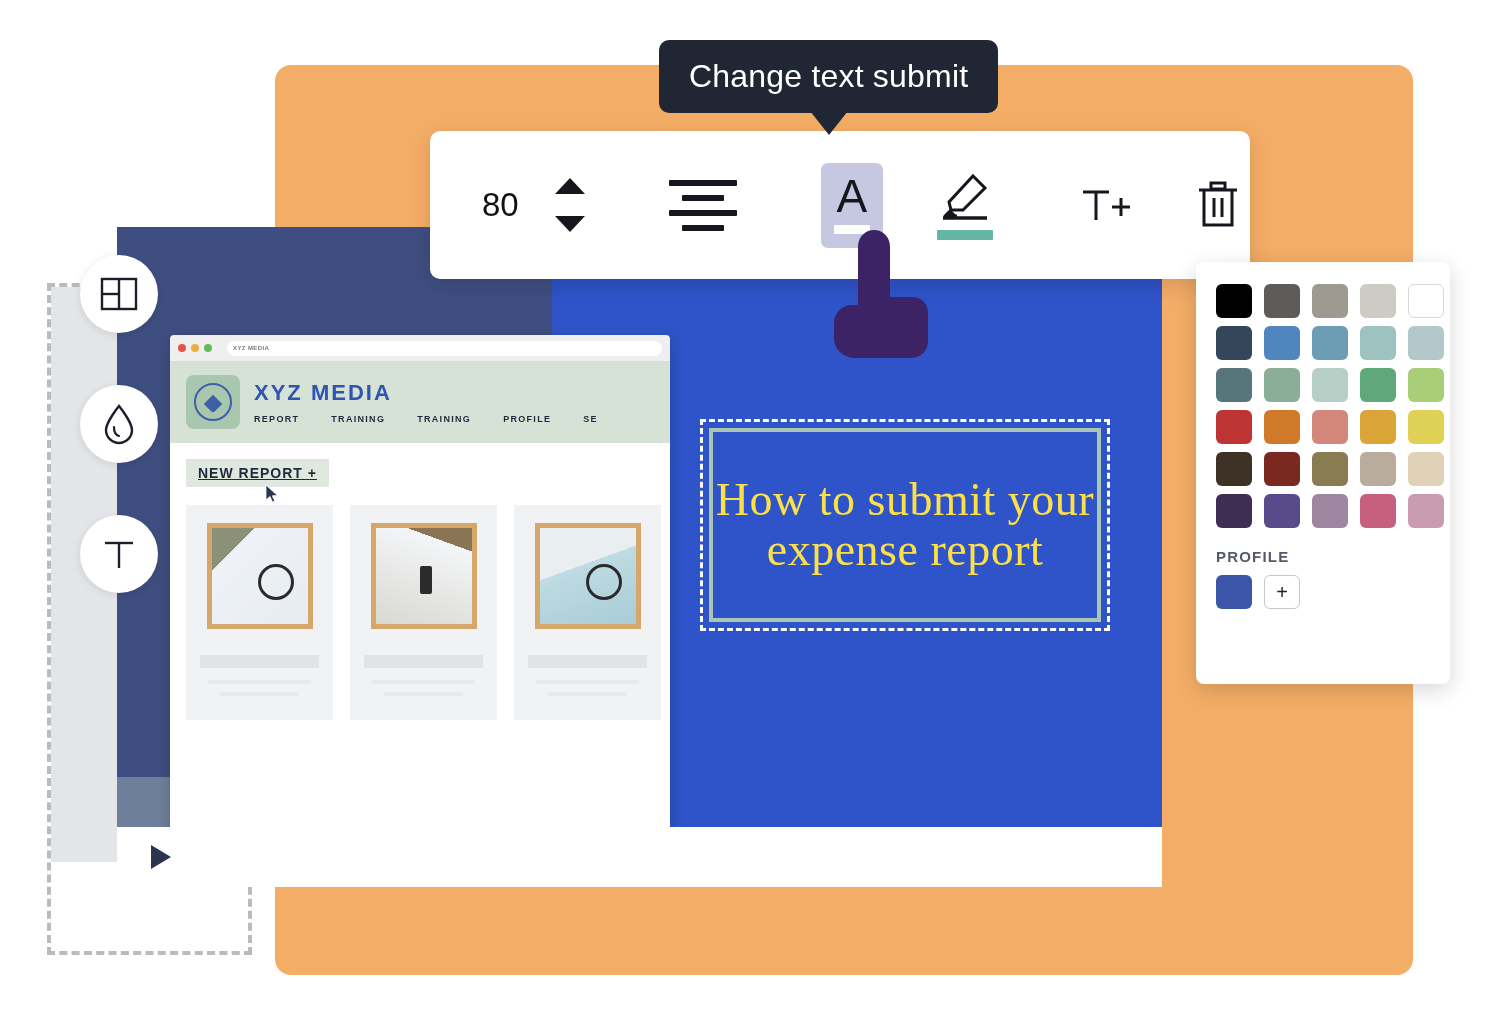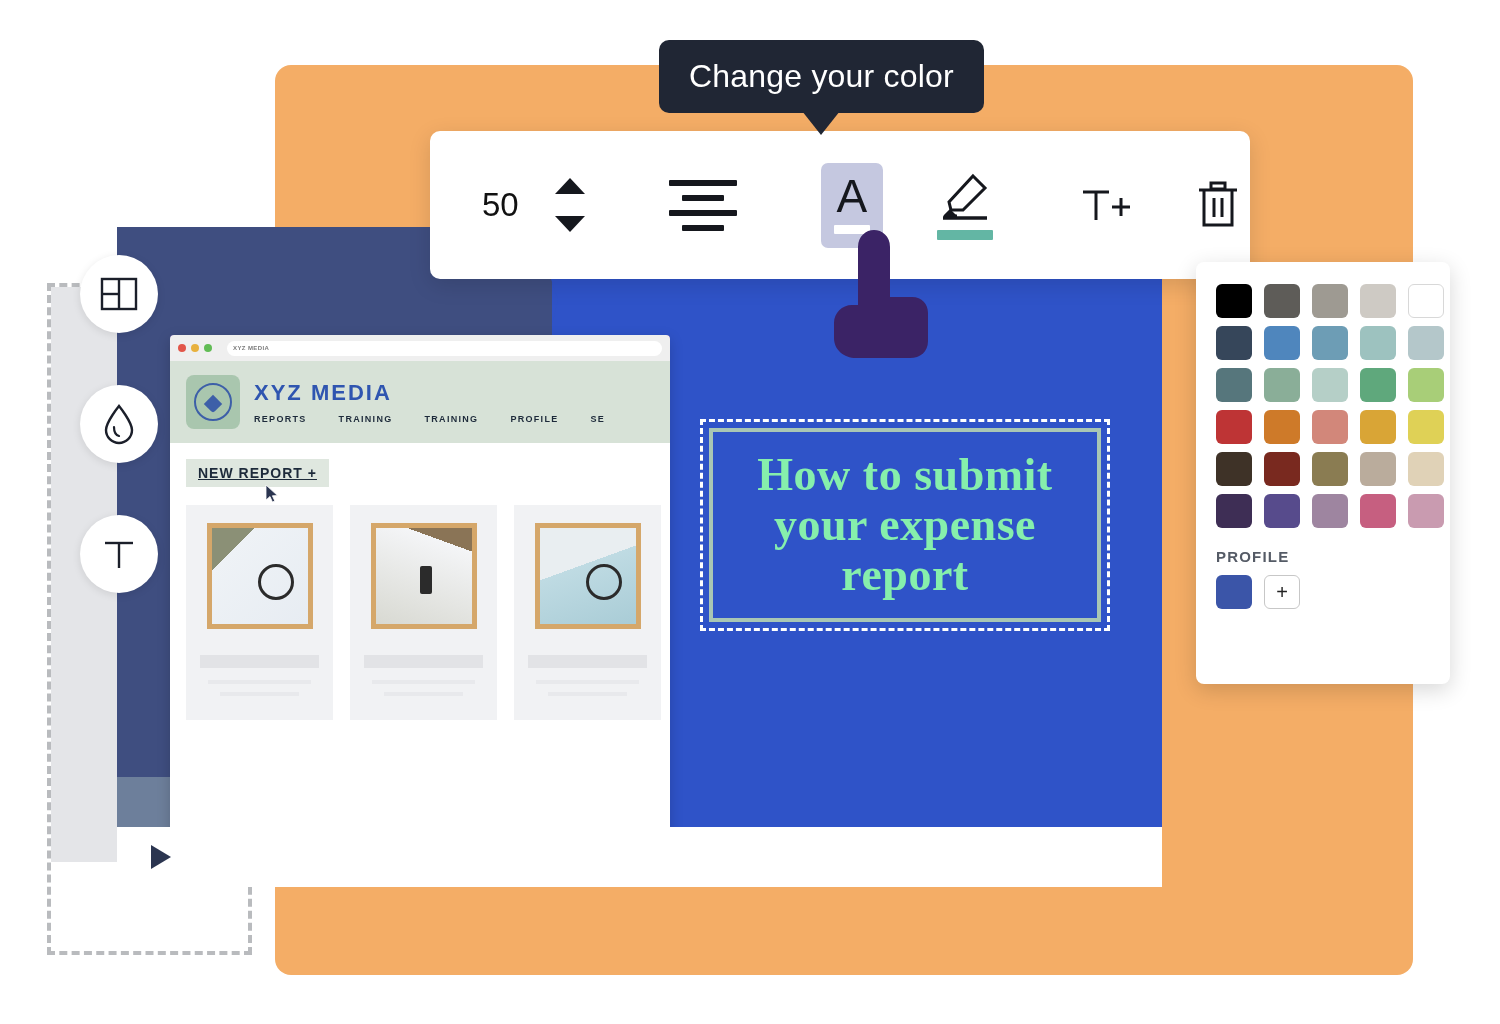--- a/index.html
+++ b/index.html
@@ -106,21 +106,21 @@
   
   .text-block {
     position: absolute; left: 583px; top: 192px; width: 410px; height: 212px;
     border: 3px dashed #ffffff; padding: 6px;
   }
   .text-block-inner {
     width: 100%; height: 100%; border: 4px solid #a9c6b4; background: #2f53c8;
     display: flex; align-items: center; justify-content: center;
   }
   .text-block-inner p {
-    color: #86efac; font-family: "Liberation Serif", serif; font-weight: bold;
+    color: #fde047; font-family: "Liberation Serif", serif; font-weight: normal;
     font-size: 46px; line-height: 1.08; text-align: center; letter-spacing: .5px;
   }
 
   
   .player-bar {
     position: absolute; left: 117px; top: 827px; width: 1045px; height: 60px;
     background: #ffffff; display: flex; align-items: center; padding: 0 34px;
   }
   .play-tri {
     width: 0; height: 0; border-left: 20px solid #2b3550;
@@ -220,21 +220,21 @@
         <span class="bm-dot y"></span>
         <span class="bm-dot g"></span>
         <span class="bm-urlbar">XYZ MEDIA</span>
       </div>
       <div class="bm-header">
         <div class="bm-logo">
           <div class="bm-logo-inner"></div>
         </div>
         <div class="bm-brand">XYZ MEDIA</div>
         <div class="bm-nav">
-          <span>REPORTS</span>
+          <span>REPORT</span>
           <span>TRAINING</span>
           <span>TRAINING</span>
           <span>PROFILE</span>
           <span>SE</span>
         </div>
       </div>
       <div class="bm-body">
         <span class="bm-newbtn">NEW REPORT +</span>
         <svg class="bm-cursor" viewBox="0 0 14 18">
           <path d="M1 0 L1 15 L5 11.5 L7.4 17 L9.8 16 L7.4 10.8 L12.5 10.6 Z" fill="#2b3550" stroke="#fff" stroke-width="0.8"></path>
@@ -287,21 +287,21 @@
     </svg>
   </div>
   <div class="round-tool rt3">
     <svg width="40" height="40" viewBox="0 0 40 40">
       <line x1="6" y1="9" x2="34" y2="9" stroke="#1b1f2a" stroke-width="2.4"></line>
       <line x1="20" y1="9" x2="20" y2="34" stroke="#1b1f2a" stroke-width="2.4"></line>
     </svg>
   </div>
 
   <div class="toolbar">
-    <div class="tb-size">50</div>
+    <div class="tb-size">80</div>
     <div class="tb-stepper">
       <div class="tri-up"></div>
       <div class="tri-dn"></div>
     </div>
     <div class="tb-div"></div>
     <div class="tb-btn">
       <span class="align-icon">
         <i class="l"></i>
           <i class="s"></i>
           <i class="l"></i>
@@ -376,21 +376,21 @@
         <div class="sw" style="background: rgb(198, 95, 128);"></div>
         <div class="sw" style="background: rgb(201, 155, 176);"></div>
       </div>
     <div class="pal-label">PROFILE</div>
     <div class="pal-custom">
       <div class="sw" id="cust-sw" style="background: rgb(59, 85, 168);"></div>
       <div class="cust-add">+</div>
     </div>
   </div>
 
-  <div class="tooltip">Change your color</div>
+  <div class="tooltip">Change text submit</div>
 
   <svg class="hand" viewBox="0 0 105 155">
     <path d="M30 42 C30 31 38 25 46 25 C54 25 62 31 62 42 L62 92 L84 92
              C94 92 100 99 100 108 L100 136 C100 147 92 153 82 153
              L28 153 C16 153 6 145 6 133 L6 118 C6 108 14 100 24 100 L30 100 Z" fill="#3b2366"></path>
   </svg>
 
 </div>
 
 </body></html>

